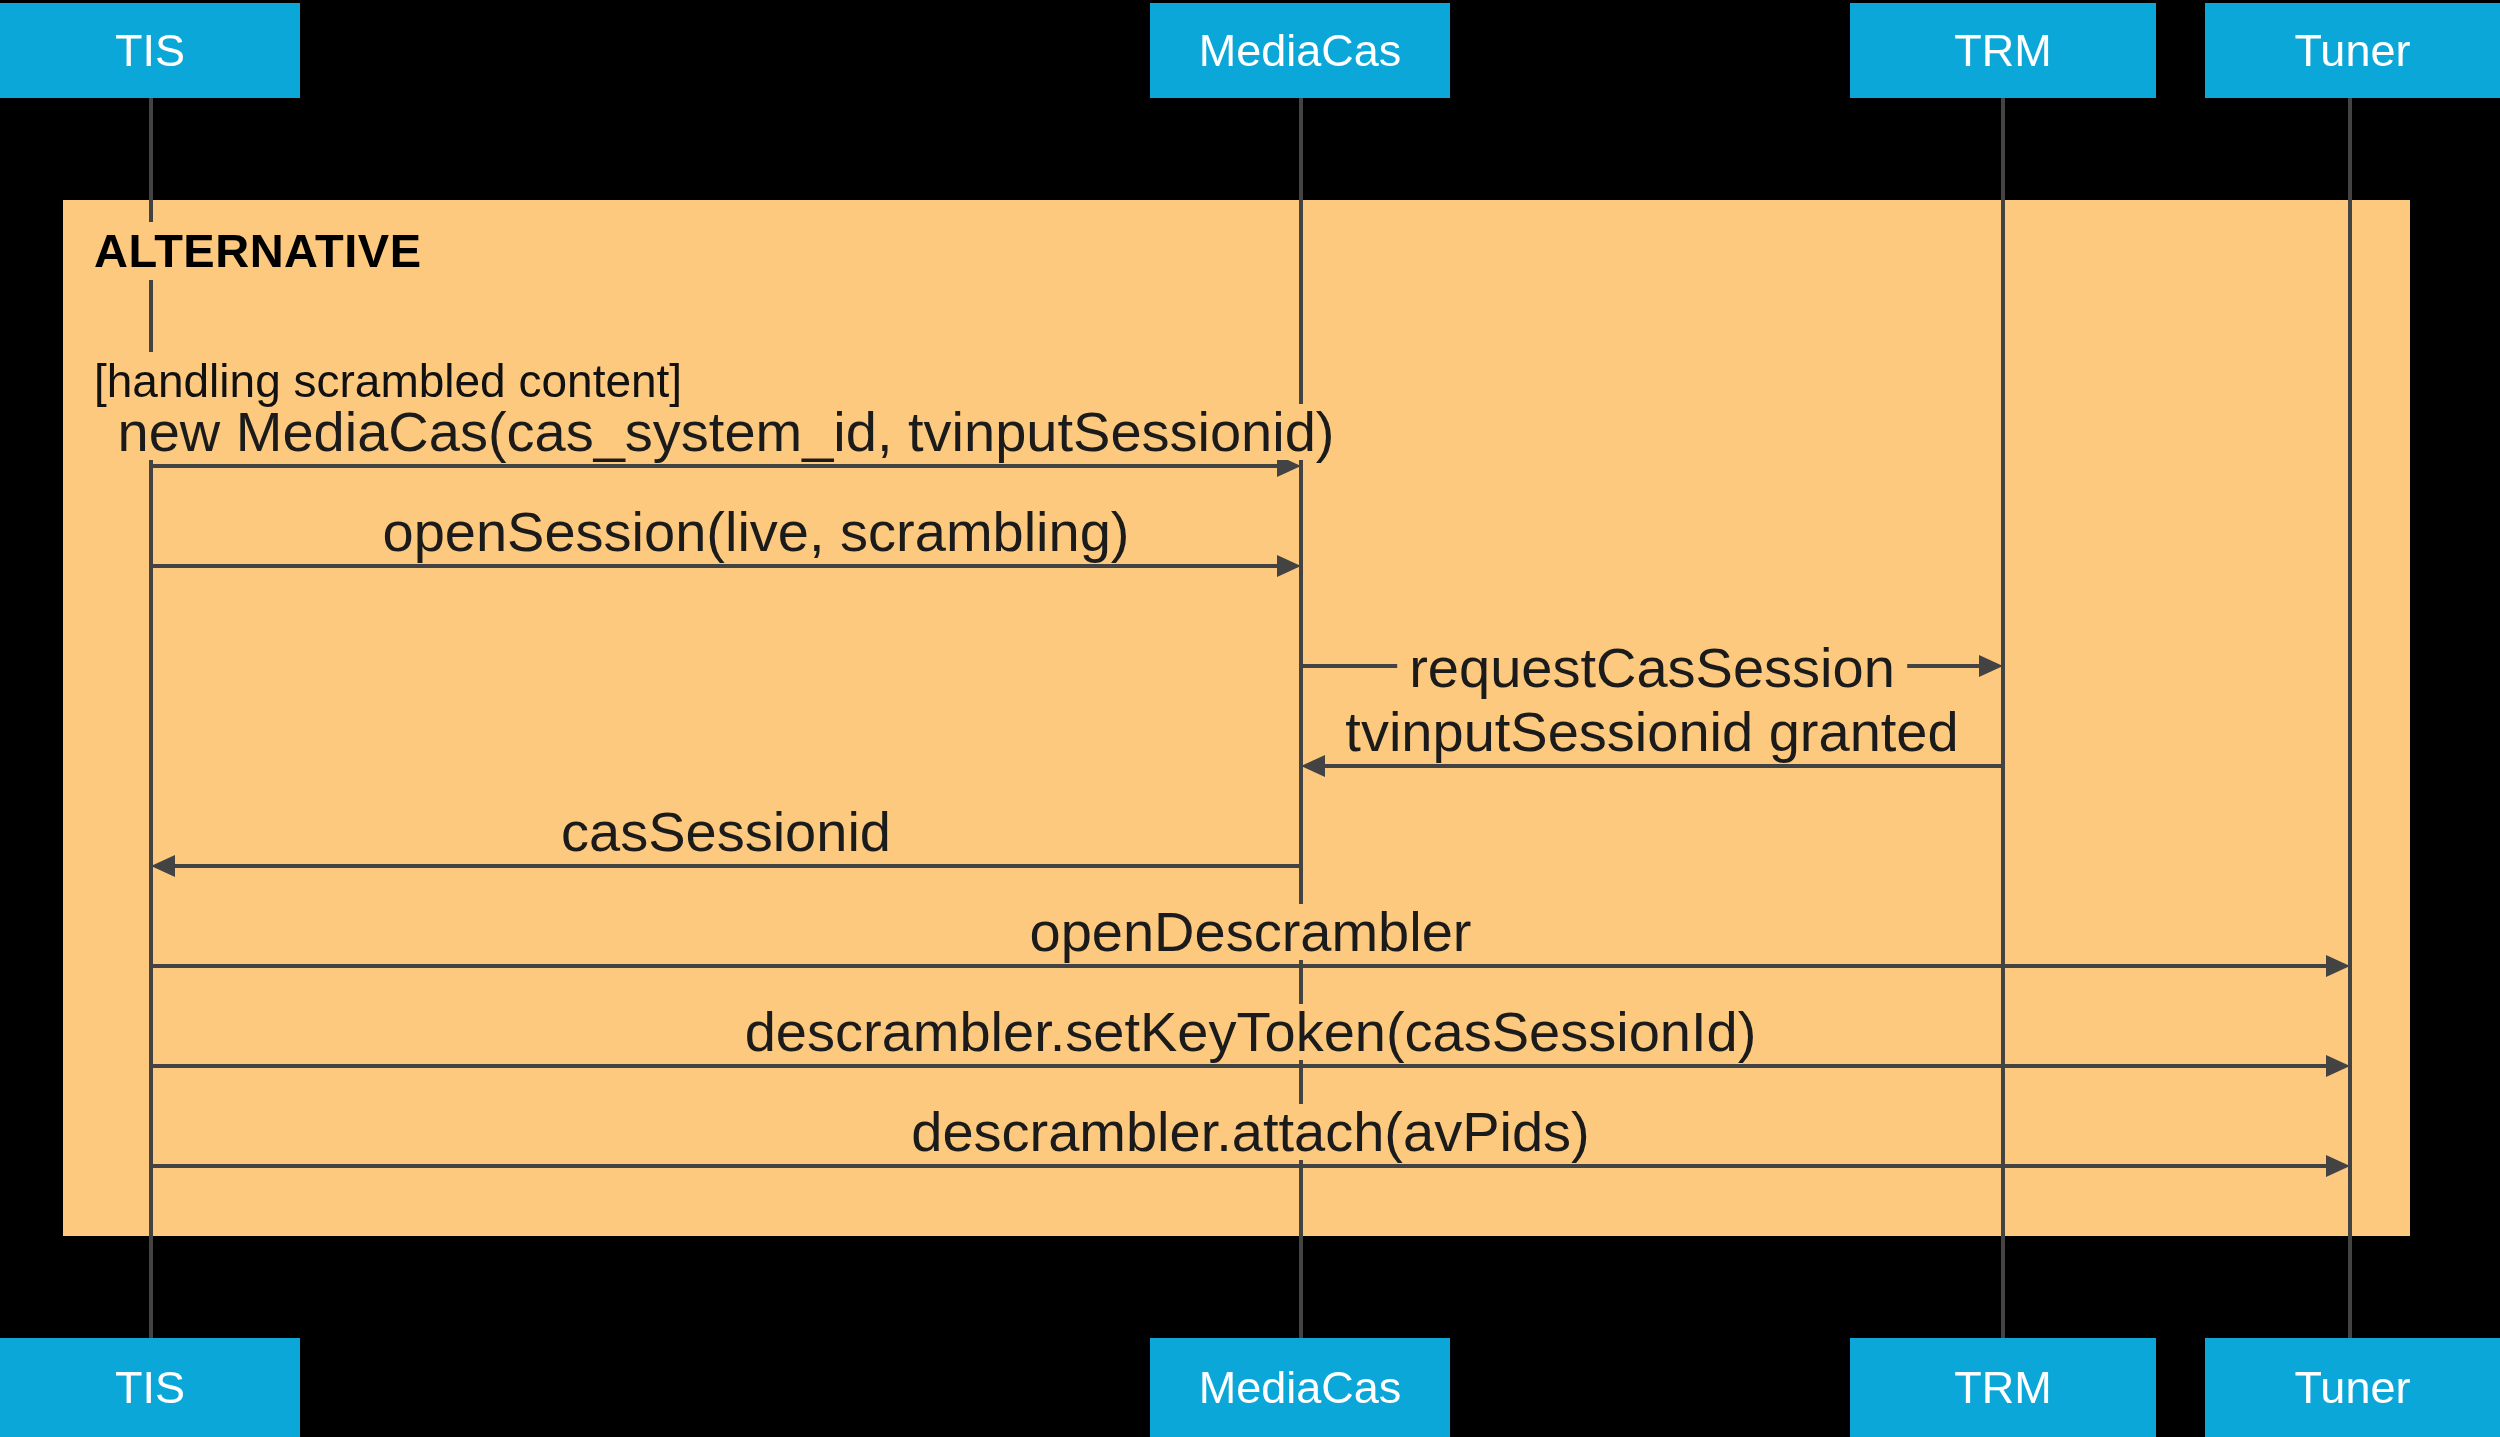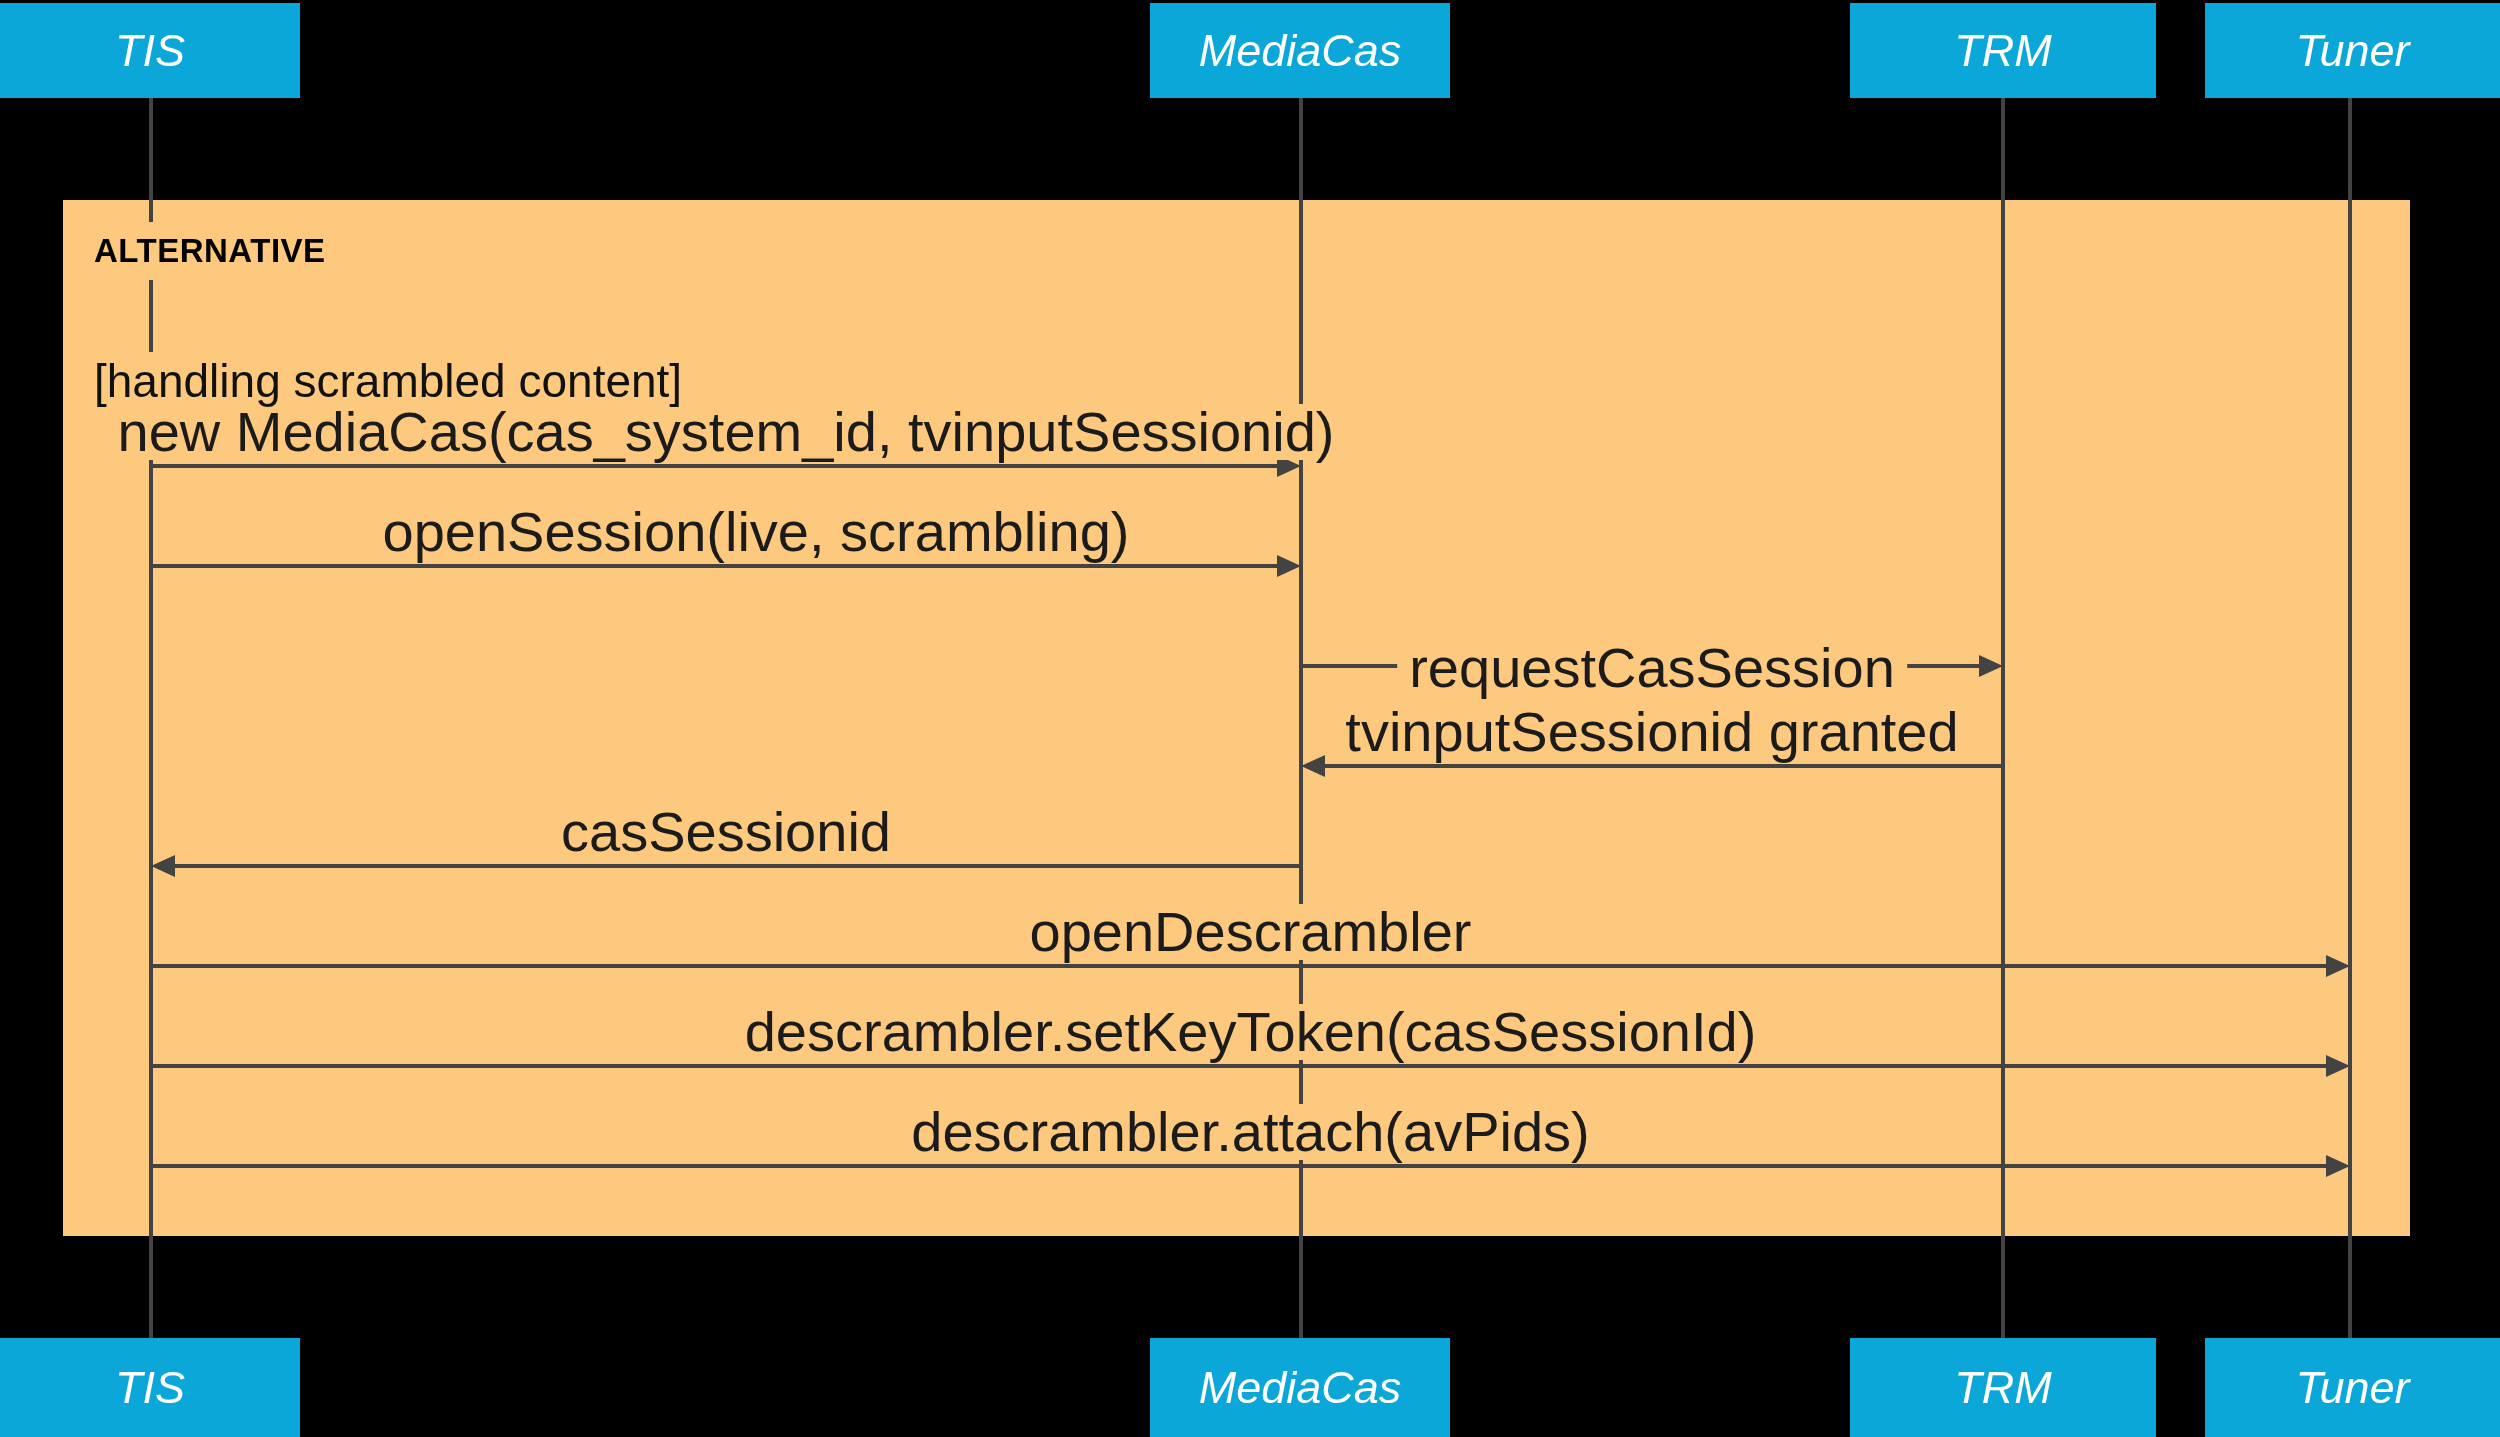--- a/index.html
+++ b/index.html
@@ -63,21 +63,21 @@
     z-index:4;
   }
   
   .frame-title{
     position:absolute;
     left:84px;top:222px;
     height:58px;line-height:58px;
     padding:0 10px;
     background:var(--frame-bg);
     color:#000000;
-    font-size:33px;font-weight:bold;
+    font-size:47px;font-weight:bold;
     letter-spacing:0.5px;
     white-space:nowrap;
     z-index:4;
   }
   .frame-guard{
     position:absolute;
     left:84px;top:307px;
     height:58px;line-height:58px;
     padding:0 10px;
     background:var(--frame-bg);
@@ -88,21 +88,20 @@
     margin-top:45px;
   }
   
   .actor-box{
     position:absolute;
     background:var(--actor-bg);
     color:var(--actor-text);
     display:flex;align-items:center;justify-content:center;
     font-size:45px;
     z-index:5;
-    font-style:italic;
   }
   .actor-box.top{top:3px;height:95px;}
   .actor-box.bottom{top:1338px;height:99px;}
 </style>
 </head>
 <body>
 
 <div id="stage">
   <div class="alt-frame"></div>
   <div id="lifelines-layer">

